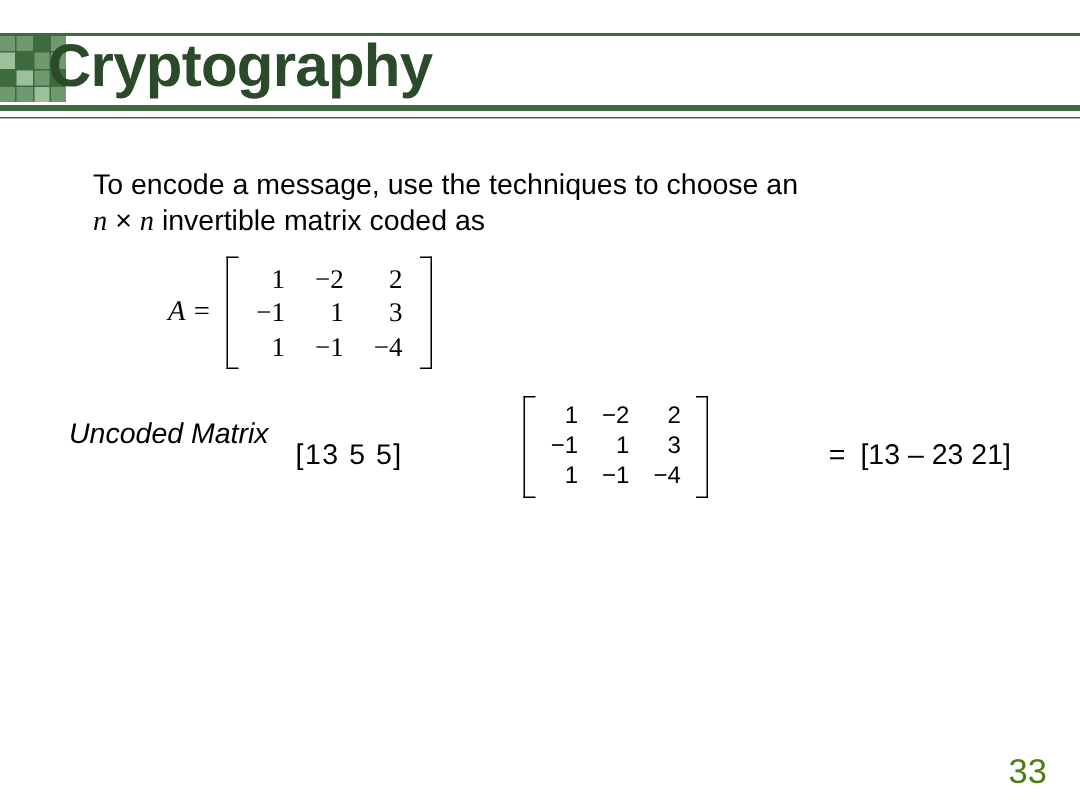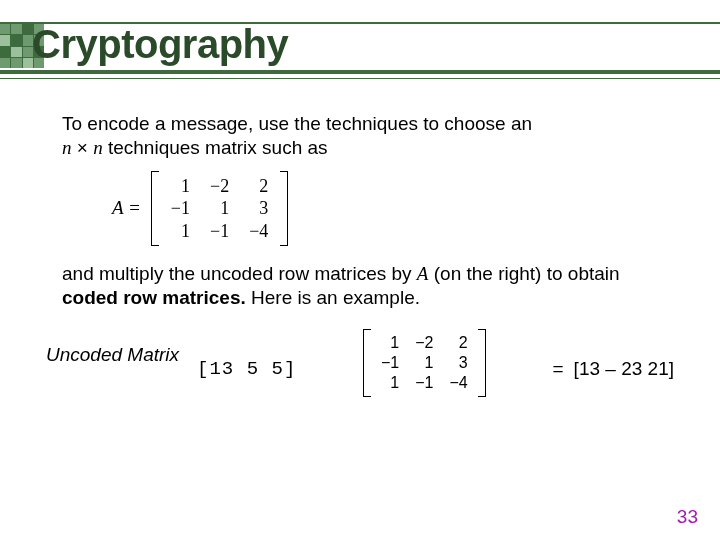--- a/index.html
+++ b/index.html
@@ -106,35 +106,34 @@
     gap: 18px;
   }
   .col-header {
     font-style: italic;
     font-size: 19px;
   }
   .row-matrix {
     font-size: 19px;
     letter-spacing: 1px;
     margin-top: 28px;
-    font-family: Liberation Mono, monospace;
   }
   .coded-line {
     font-size: 19px;
     display: flex;
     gap: 10px;
     margin-top: 28px;
     white-space: nowrap;
   }
   .small-matrix .bracket-matrix td { font-size: 16px; padding: 0 8px; }
   .page-num {
     position: absolute;
     bottom: 12px; right: 22px;
-    font-size: 19px;
-    color: #a21caf;
+    font-size: 23px;
+    color: #4d7c0f;
   }
 </style>
 </head>
 <body>
 
 <div class="header-area">
   <div class="accent-bar-top"></div>
   <div class="left-blocks">
     <span></span>
       <span></span>
@@ -155,21 +154,21 @@
   </div>
   <div class="title">Cryptography</div>
   <div class="underline-thick"></div>
   <div class="underline-thin"></div>
 </div>
 
 <div class="content">
 
   <div class="para">
     <span>To encode a message, use the techniques to choose an</span><br>
-    <span class="ital">n</span><span> × </span><span class="ital">n</span><span> techniques matrix such as</span>
+    <span class="ital">n</span><span> × </span><span class="ital">n</span><span> invertible matrix coded as</span>
   </div>
 
   <div class="matrix-block">
     <span class="matrix-label">A =</span>
     <div class="bracket-matrix">
       <table>
         <tbody>
             <tr>
               <td>1</td>
               <td>−2</td>
@@ -183,23 +182,20 @@
         <tr>
               <td>1</td>
               <td>−1</td>
               <td>−4</td>
             </tr>
       </tbody>
         </table>
     </div>
   </div>
 
-  <div class="para">
-    <span>and multiply the uncoded row matrices by </span><span class="ital">A</span><span> (on the right) to obtain </span><b>coded row matrices.</b><span> Here is an example.</span>
-  </div>
 
   <div class="section-row">
     <div class="col">
       <div class="col-header">Uncoded Matrix</div>
       <div class="row-matrix">[13    5    5]</div>
     </div>
 
     <div class="col small-matrix">
       <div class="bracket-matrix">
         <table>

